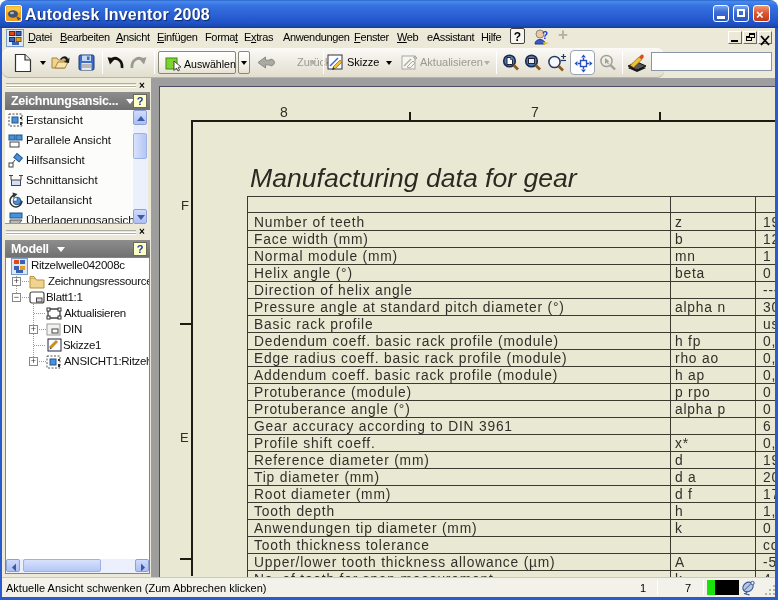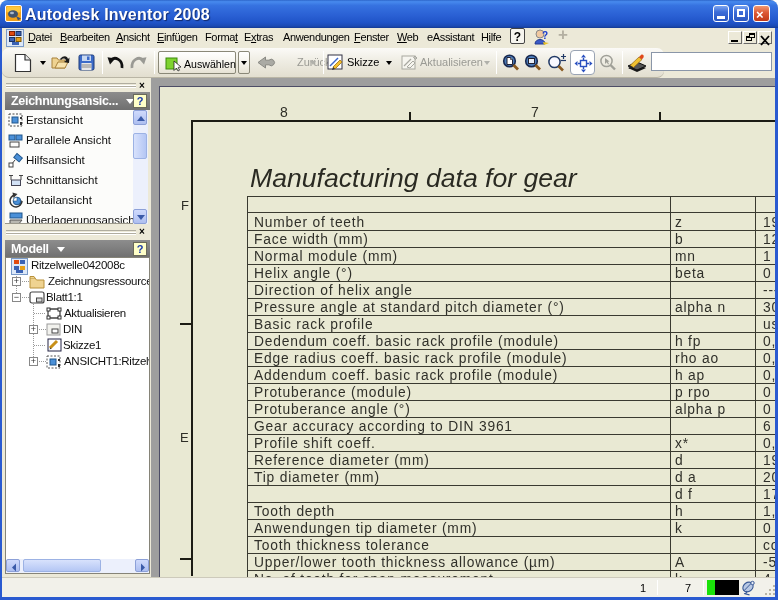--- a/index.html
+++ b/index.html
@@ -526,20 +526,21 @@
             <span class="c1">Reference diameter (mm)</span>
             <span class="c2">d</span>
             <span class="c3">19</span>
           </div>
         <div class="trow" style="top:273px;">
             <span class="c1">Tip diameter (mm)</span>
             <span class="c2">d a</span>
             <span class="c3">20</span>
           </div>
         <div class="trow" style="top:290px;">
+            <span class="c1">Root diameter (mm)</span>
             <span class="c2">d f</span>
             <span class="c3">17</span>
           </div>
         <div class="trow" style="top:307px;">
             <span class="c1">Tooth depth</span>
             <span class="c2">h</span>
             <span class="c3">1,0</span>
           </div>
         <div class="trow" style="top:324px;">
             <span class="c1">Anwendungen tip diameter (mm)</span>
@@ -559,20 +560,21 @@
         <div class="trow" style="top:375px;">
             <span class="c1">No. of tooth for span measurement</span>
             <span class="c2">k</span>
             <span class="c3">4</span>
           </div>
       </div>
     </div>
   </div>
 
   <div id="statusbar">
+    <div class="abs" style="left:4px;top:4px;font-size:11px;color:#000;">Aktuelle Ansicht schwenken (Zum Abbrechen klicken)</div>
     <div class="abs" style="left:638px;top:4px;font-size:11px;">1</div>
     <div class="abs" style="left:655px;top:2px;width:1px;height:15px;background:#c2bfb0;border-right:1px solid #fff;"></div>
     <div class="abs" style="left:683px;top:4px;font-size:11px;">7</div>
     <div class="abs" style="left:701px;top:2px;width:1px;height:15px;background:#c2bfb0;border-right:1px solid #fff;"></div>
     <div class="abs" style="left:705px;top:2px;width:8px;height:15px;background:#1ae20a;"></div>
     <div class="abs" style="left:713px;top:2px;width:24px;height:15px;background:#000;"></div>
     <svg class="abs" style="left:739px;top:2px;" width="15" height="16" viewBox="0 0 15 16">
         <ellipse cx="7" cy="7" rx="5.5" ry="4.5" transform="rotate(-38 7 7)" fill="#b8c8e4" stroke="#3a5a96" stroke-width="1.1"></ellipse>
         <path d="M3.2 10.5 L10.5 3" stroke="#3a5a96" stroke-width="1"></path>
         <circle cx="11.5" cy="3" r="1.7" fill="#e8eef8" stroke="#3a5a96"></circle>

